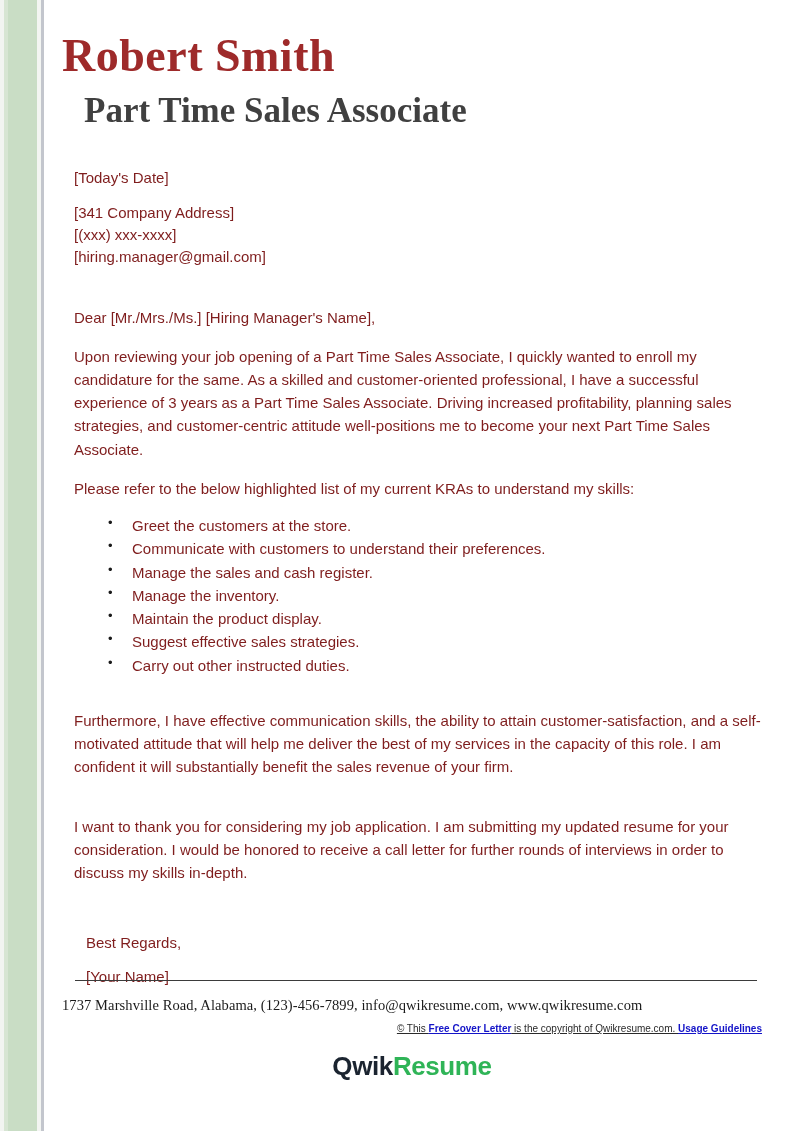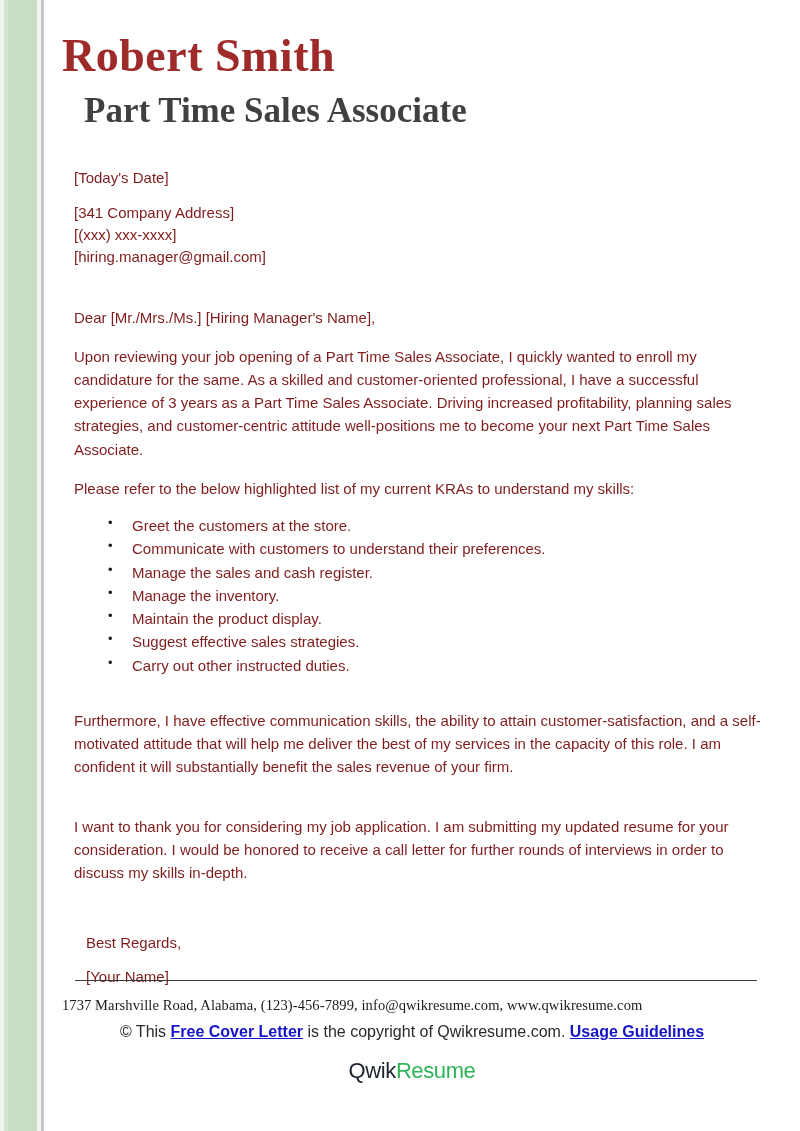--- a/index.html
+++ b/index.html
@@ -183,35 +183,36 @@
   }
   .footer-address {
     font-family: "Liberation Serif", serif;
     font-size: 14.5px;
     color: #1a1a1a;
     text-align: left;
     padding-top: 16px;
     letter-spacing: 0.1px;
   }
   .footer-copy {
-    font-size: 16px;
+    font-size: 10px;
     color: #2a2a2a;
-    text-align: center;
+    text-align: right;
     padding-top: 9px;
+    text-decoration: underline;
   }
   .footer-copy a {
     color: #1414c8;
     font-weight: bold;
     text-decoration: underline;
   }
   .logo {
     text-align: center;
     padding-top: 17px;
-    font-size: 22px;
-    font-weight: normal;
+    font-size: 26px;
+    font-weight: bold;
     letter-spacing: -0.4px;
   }
   .logo .logo-qwik { color: #1b2430; }
   .logo .logo-resume { color: #2fb457; }
 </style>
 </head>
 <body>
 
 <div class="page">
 

